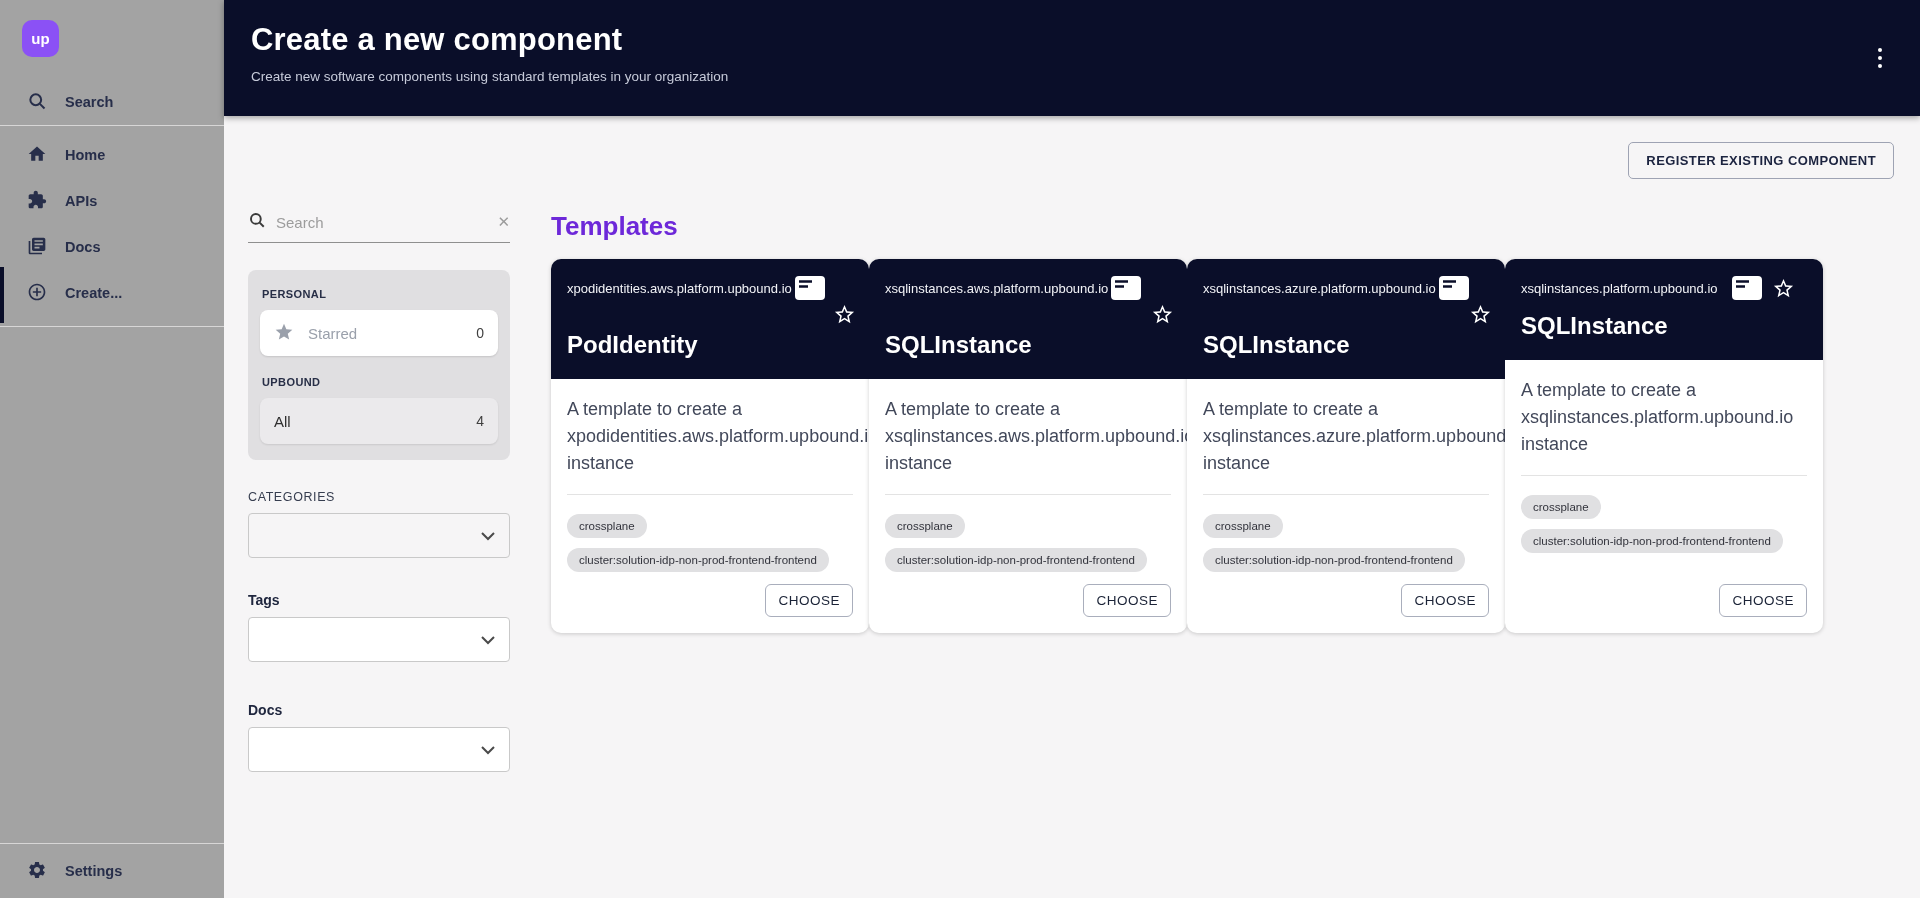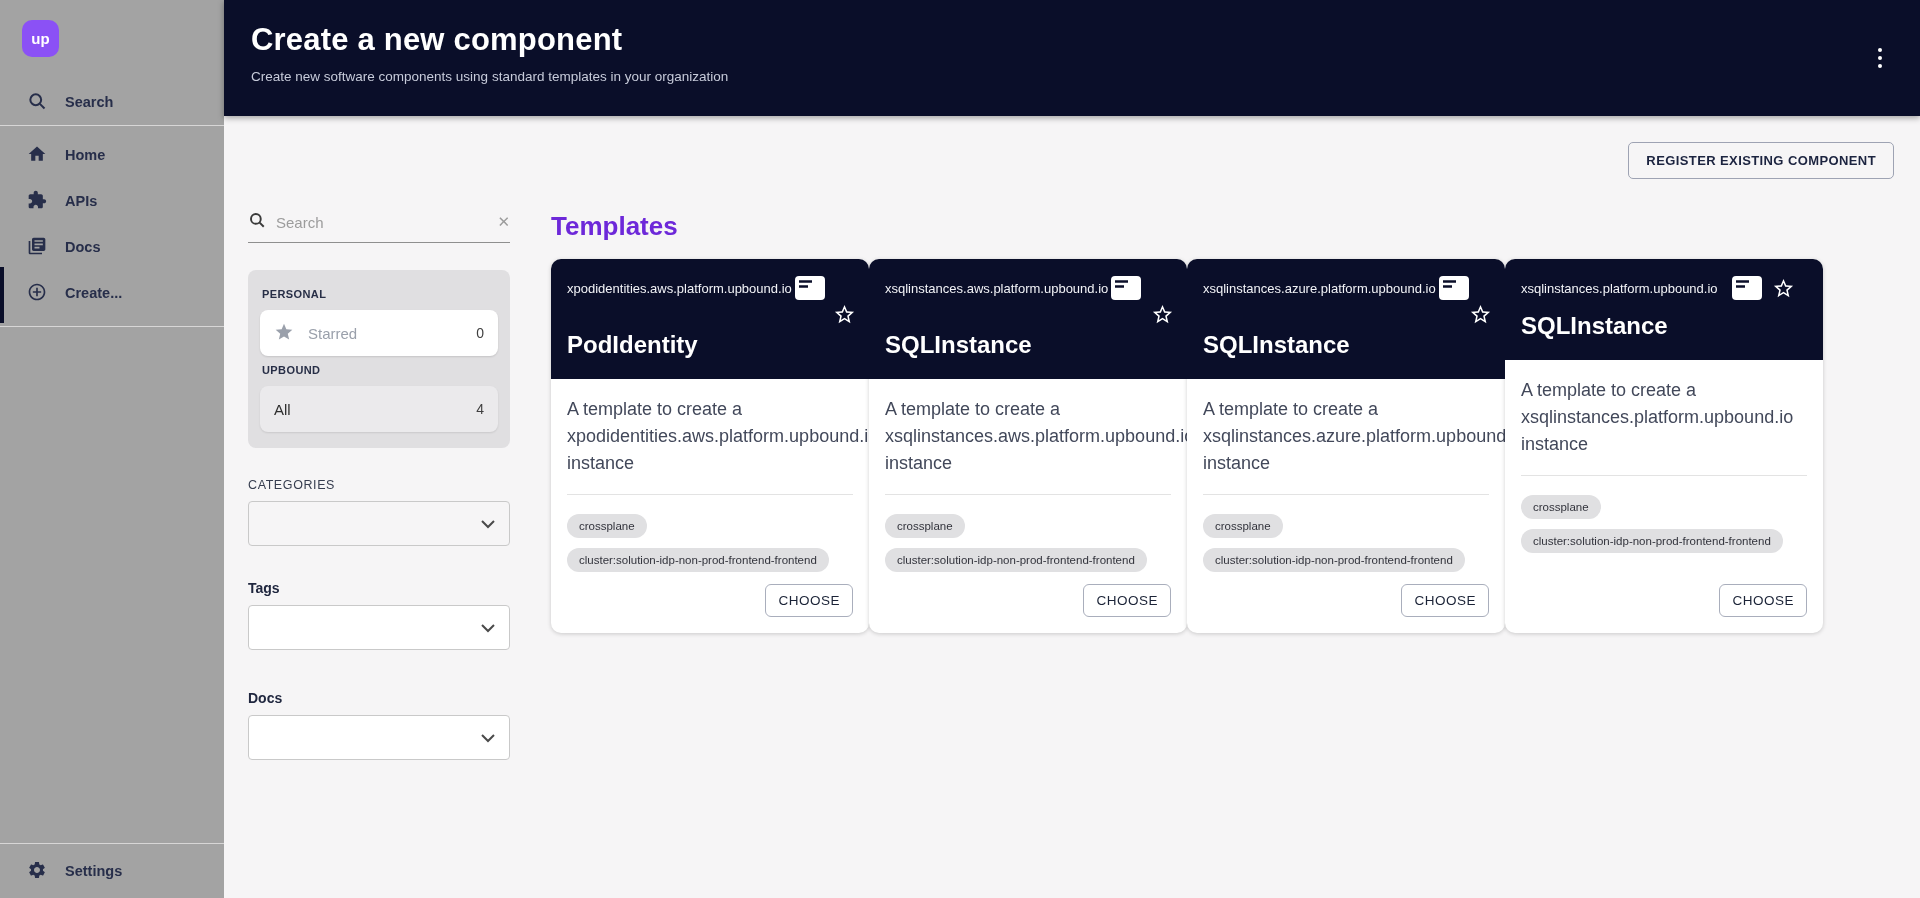--- a/index.html
+++ b/index.html
@@ -39,21 +39,21 @@
   .layout { display:flex; margin-top:32px; }
 
   
   .filters { width:262px; flex:none; }
   .search-row { display:flex; align-items:center; gap:10px; border-bottom:1px solid #8f8f8f; padding-bottom:9px; }
   .search-row input { border:none; outline:none; background:transparent; flex:1; font-family:inherit; font-size:15px; color:#333; }
   .search-row input::placeholder { color:#9c9c9c; }
   .clear-x { color:#9c9c9c; font-size:15px; cursor:pointer; }
   .filter-panel { background:#e0dfe1; border-radius:8px; margin-top:27px; padding:14px 12px 16px; }
   .group-title { font-size:11px; font-weight:bold; color:#272e46; letter-spacing:.4px; margin:4px 0 10px 2px; }
-  .group-title.second { margin-top:8px; }
+  .group-title.second { margin-top:20px; }
   .filter-item { display:flex; align-items:center; gap:14px; border-radius:8px; padding:0 14px; height:46px; font-size:15px; cursor:pointer; }
   .filter-item .count { margin-left:auto; font-size:14px; color:#3f3f3f; }
   .filter-item.starred { background:#fff; box-shadow:0 1px 2px rgba(0,0,0,.12); color:#9aa0ab; }
   .filter-item.all { background:#ebeaec; color:#2e2e2e; box-shadow:0 1px 2px rgba(0,0,0,.10); }
   .select-block { margin-top:30px; }
   .select-block.tags { margin-top:34px; }
   .select-block.owner { margin-top:40px; }
   .select-label { font-size:12.5px; color:#363d4f; letter-spacing:.6px; }
   .select-label.strong { font-weight:bold; font-size:14px; color:#20273f; letter-spacing:0; }
   .select-box { margin-top:9px; height:45px; border:1px solid #c9c9c9; border-radius:4px; background:#fff;

